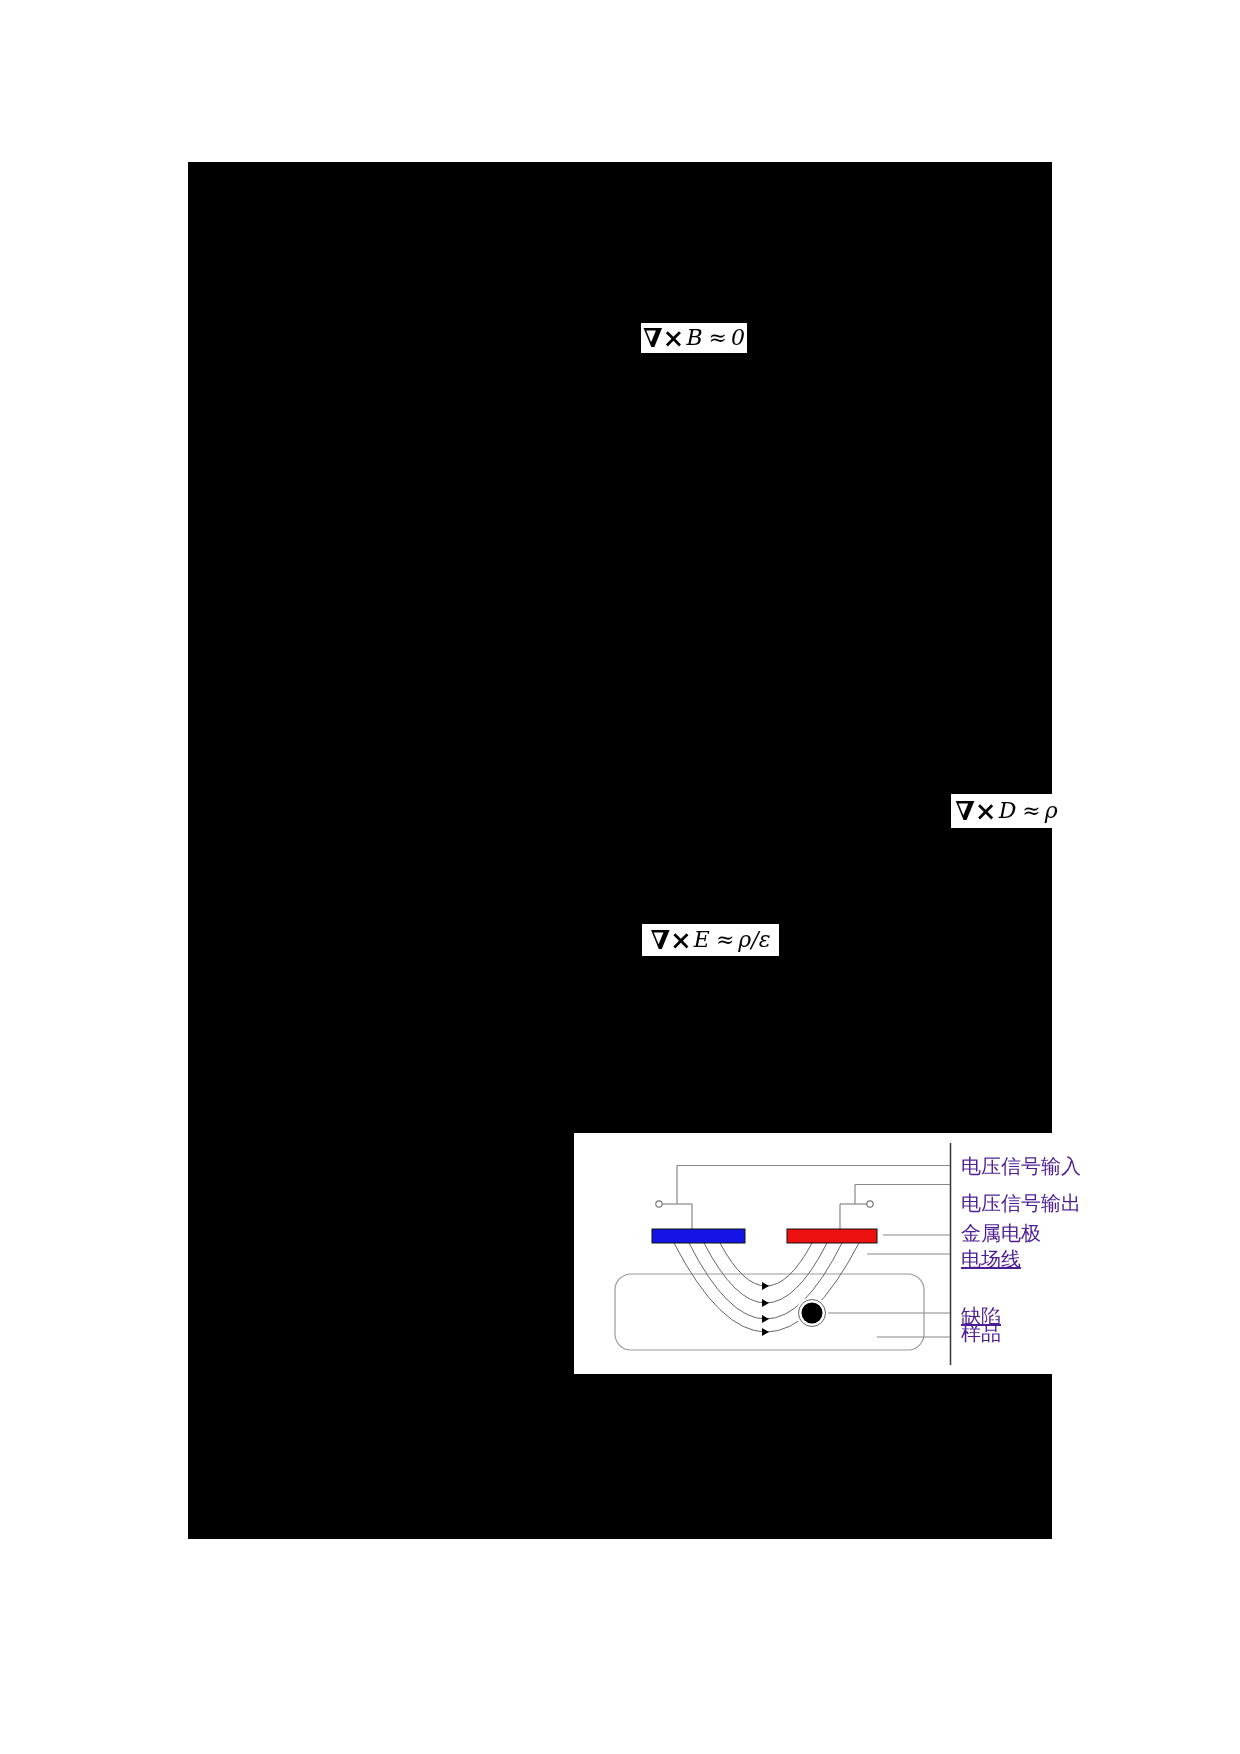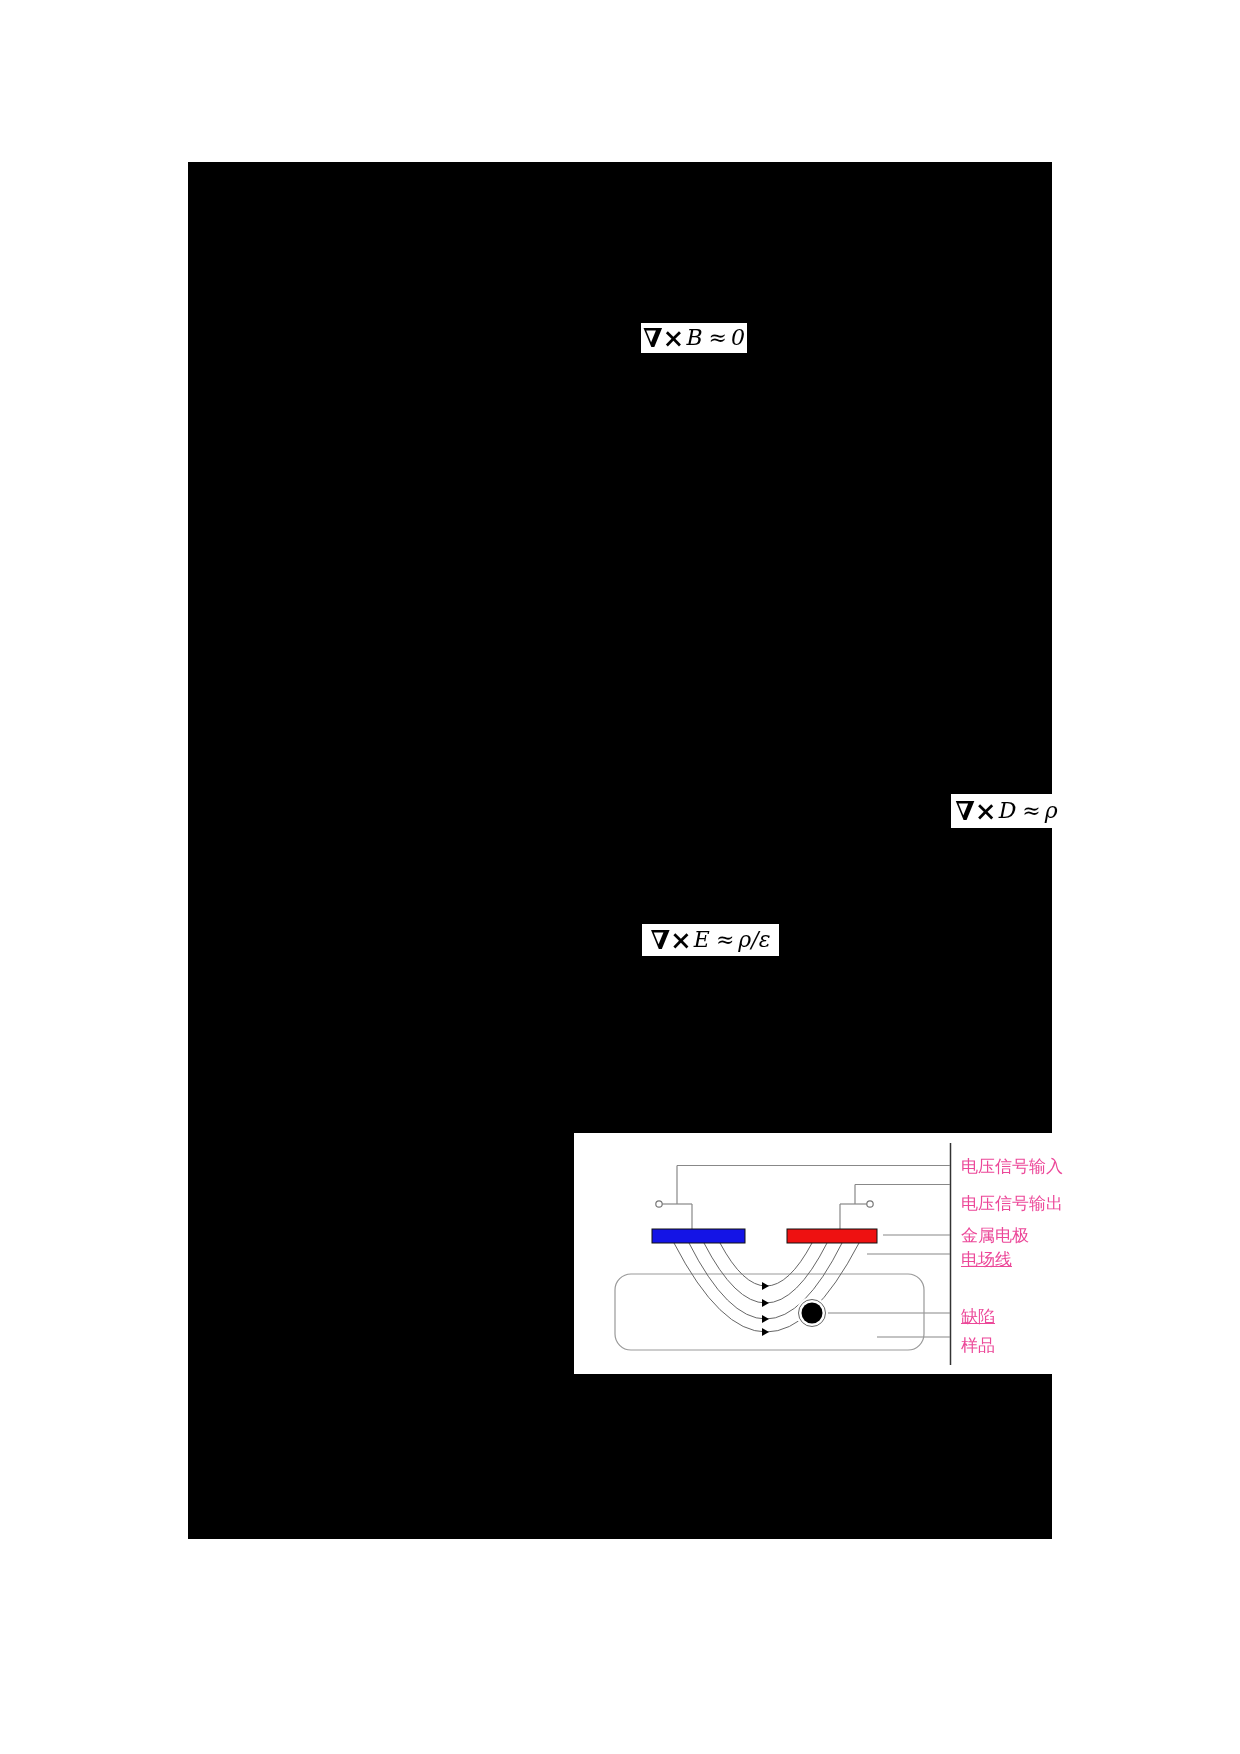--- a/index.html
+++ b/index.html
@@ -23,29 +23,29 @@
   .formula-box .val{font-style:italic;}
   #formula-1{left:453px;top:161px;width:106px;height:30px;}
   #formula-2{left:763px;top:632px;width:111px;height:34px;}
   #formula-3{left:454px;top:762px;width:137px;height:32px;}
   .figure-box{
     position:absolute;left:386px;top:971px;width:492px;height:241px;
     background:#fff;
   }
   .figure-box svg{position:absolute;left:0;top:0;}
   .fig-label{
-    position:absolute;left:387px;color:#ec4899;font-size:17px;line-height:20px;
+    position:absolute;left:387px;color:#4c1d95;font-size:20px;line-height:20px;
     font-family:"DejaVu Serif","Liberation Serif",serif;white-space:nowrap;
   }
   #lbl-voltage-in{top:23px;}
   #lbl-voltage-out{top:60px;}
-  #lbl-electrode{top:92px;}
+  #lbl-electrode{top:92px;font-family:Liberation Mono, monospace;}
   #lbl-fieldline{top:116px;text-decoration:underline;}
   #lbl-defect{top:173px;text-decoration:underline;}
-  #lbl-sample{top:204px;font-family:Liberation Mono, monospace;}
+  #lbl-sample{top:190px;}
 </style>
 </head>
 <body>
 
 <div class="black-canvas">
 
   <div class="formula-box" id="formula-1">
     <span class="nabla">∇×</span>
       <span class="var">B</span>
       <span class="rel">≈</span>

